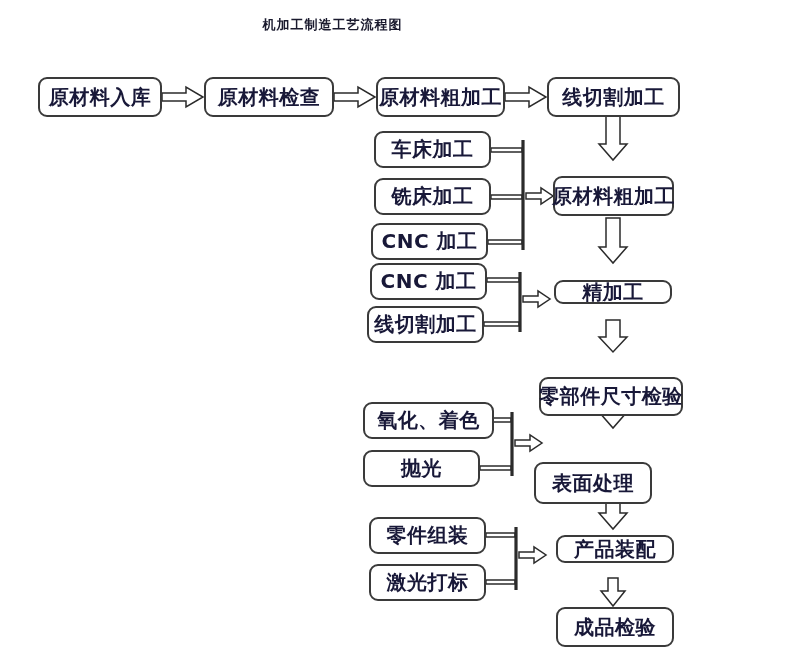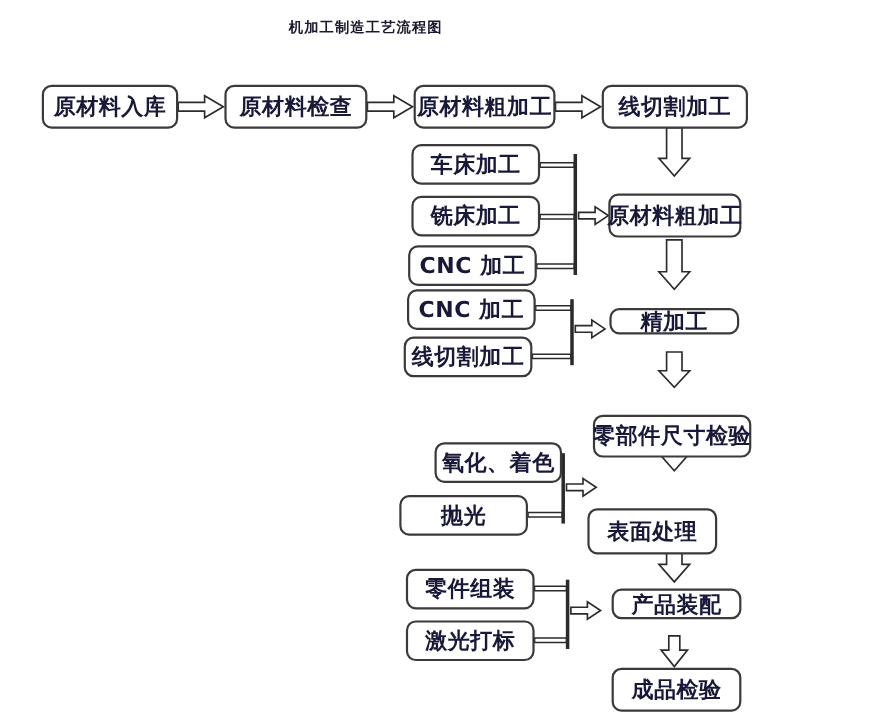--- a/index.html
+++ b/index.html
@@ -162,21 +162,21 @@
     <span>CNC 加工</span>
   </div>
 
   <div class="node" style="left:370px; top:263px; width:117px; height:37px;">
     <span>CNC 加工</span>
   </div>
   <div class="node" style="left:367px; top:306px; width:117px; height:37px;">
     <span>线切割加工</span>
   </div>
 
-  <div class="node" style="left:363px; top:402px; width:116px; height:37px;margin-left:32px;">
+  <div class="node" style="left:363px; top:402px; width:131px; height:37px;">
     <span>氧化、着色</span>
   </div>
   <div class="node" style="left:369px; top:517px; width:117px; height:37px;">
     <span>零件组装</span>
   </div>
 
   <div class="node" style="left:363px; top:450px; width:117px; height:37px;">
     <span>抛光</span>
   </div>
   <div class="node" style="left:369px; top:564px; width:117px; height:37px;">

